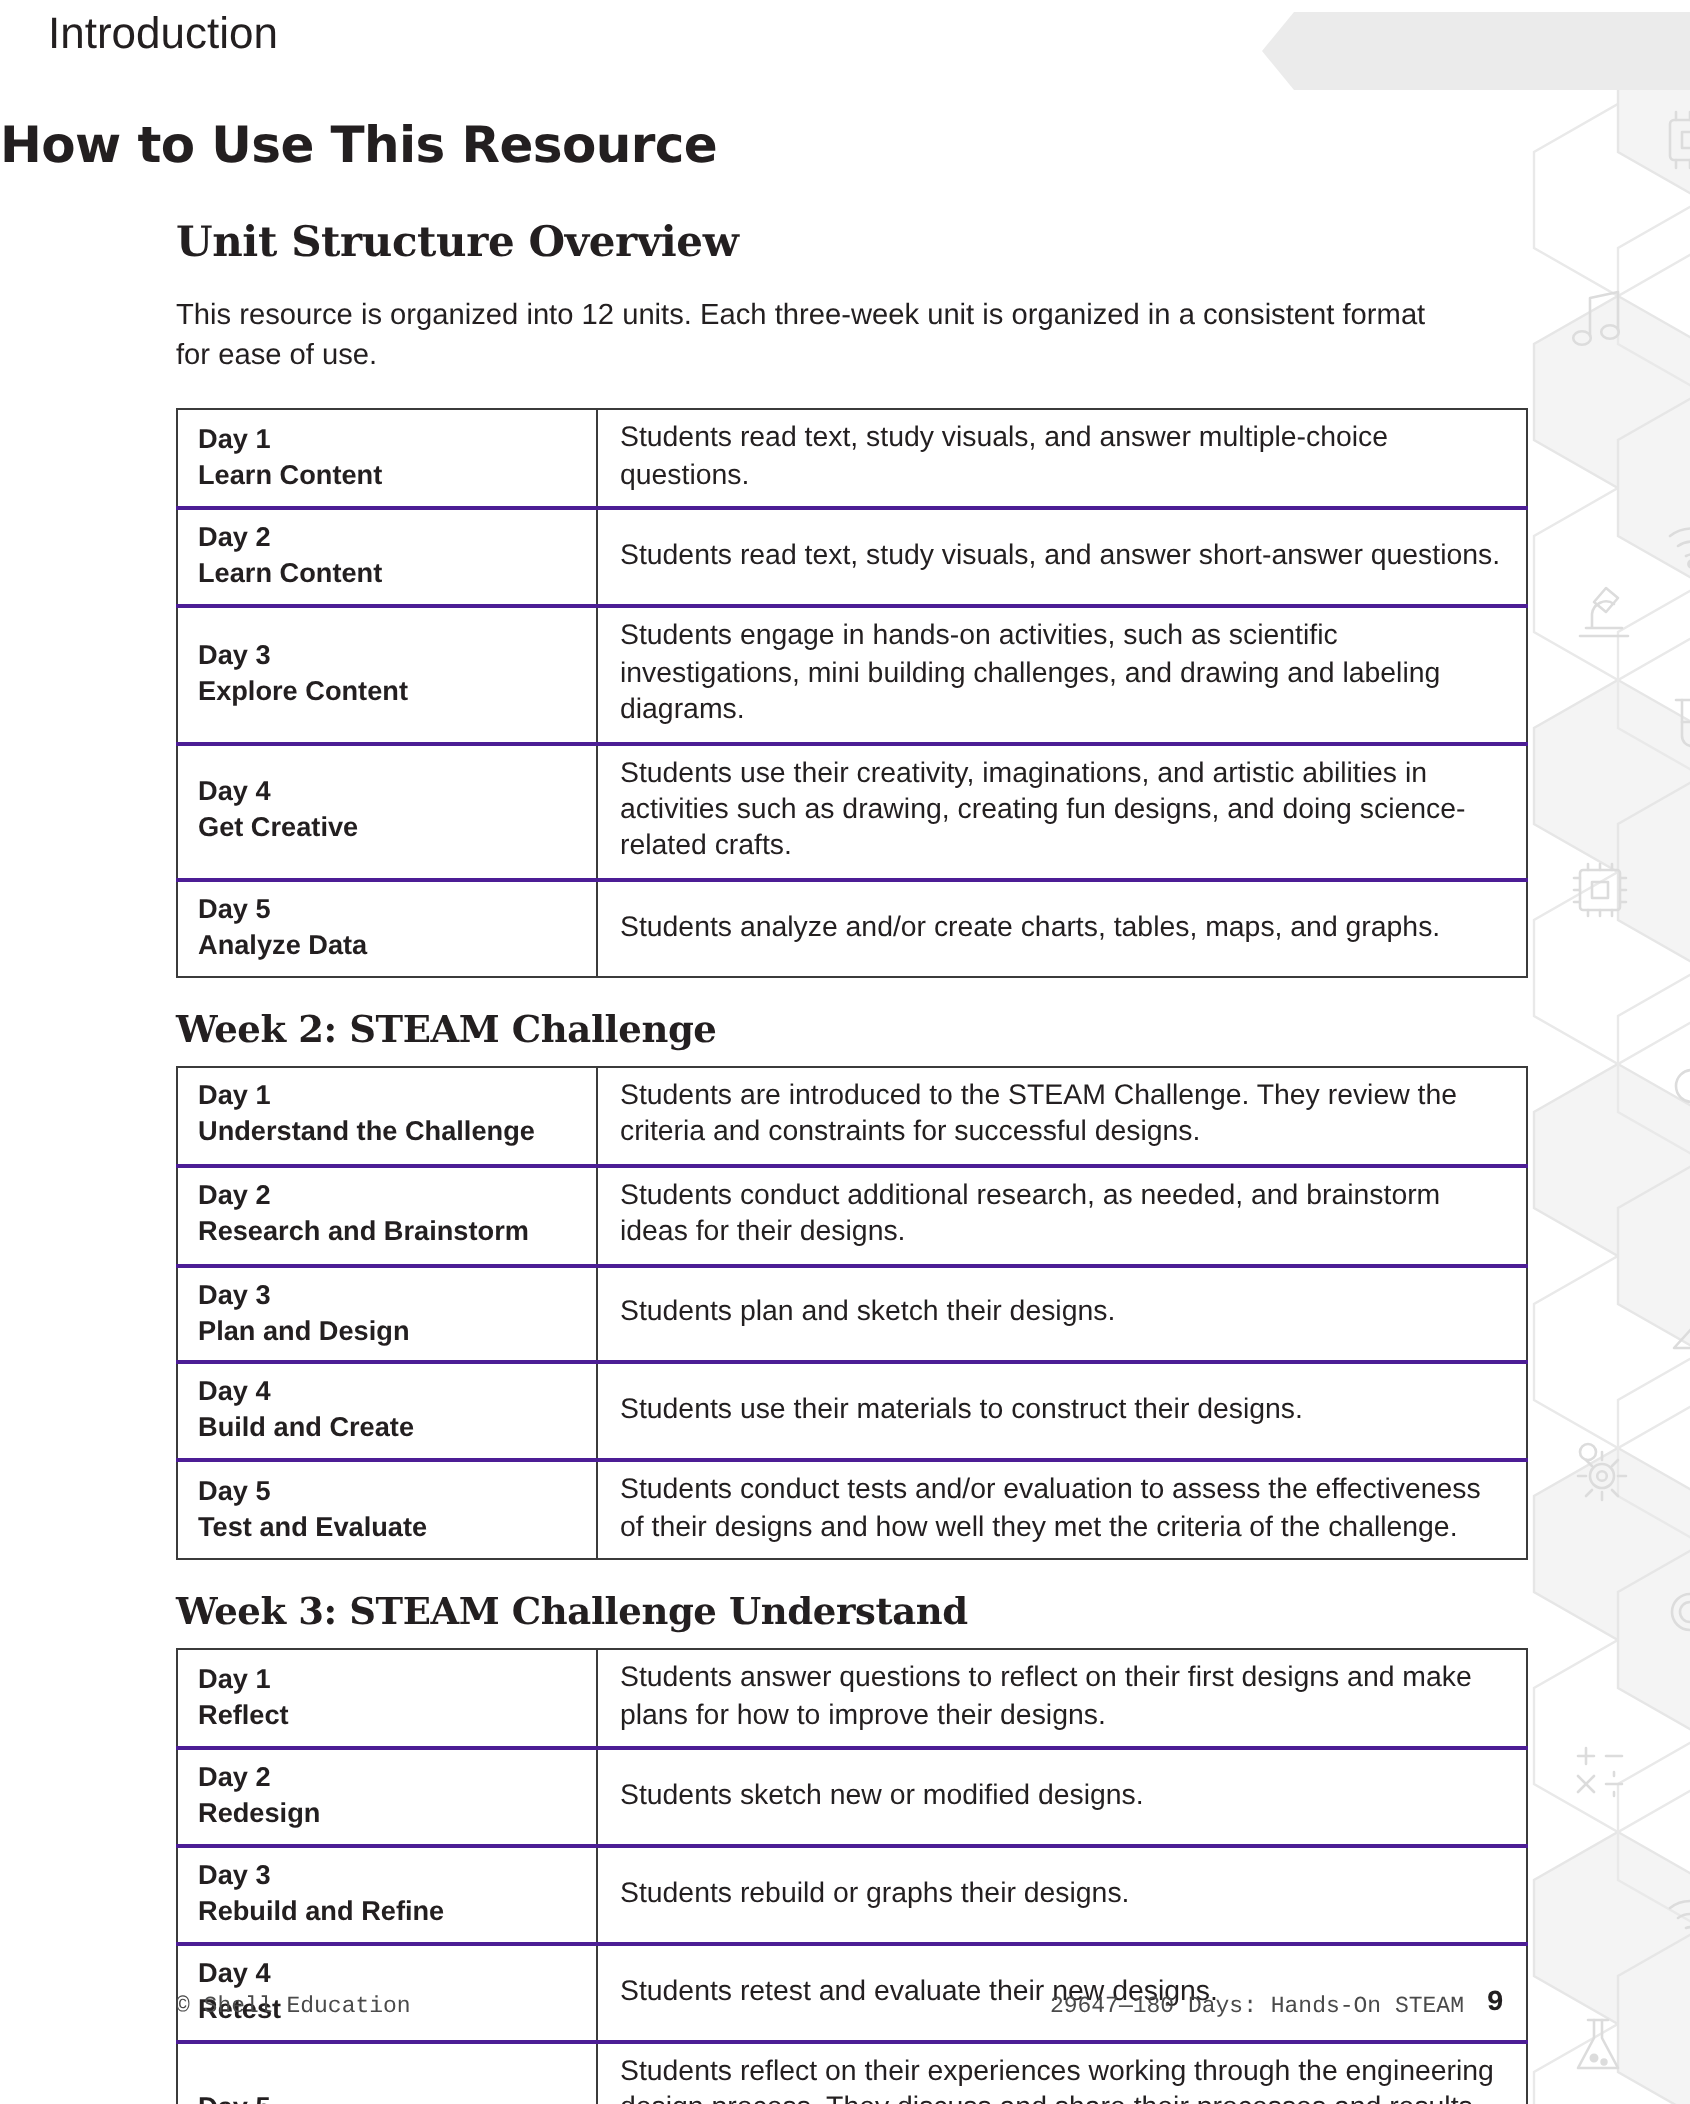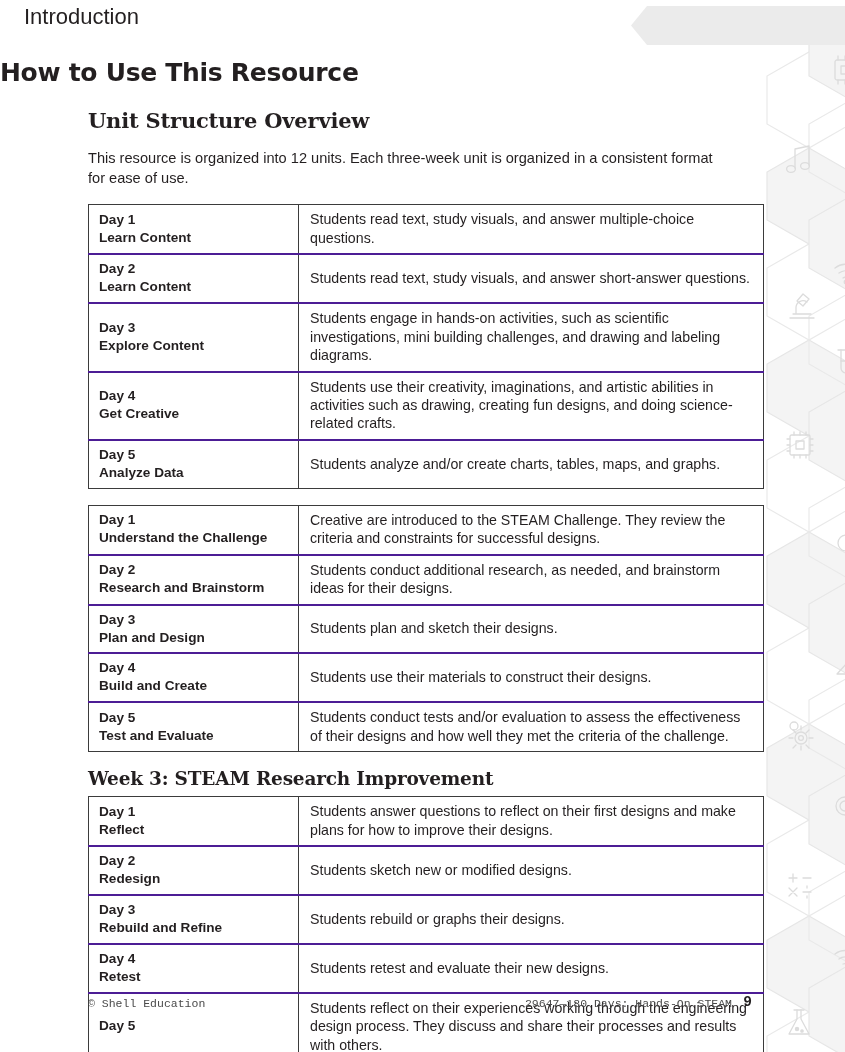--- a/index.html
+++ b/index.html
@@ -383,28 +383,29 @@
         <tr>
           <td class="day-cell">
             <span class="day-num">Day 5</span>
             <span class="day-name">Analyze Data</span>
           </td>
           <td class="desc-cell">Students analyze and/or create charts, tables, maps, and graphs.</td>
         </tr>
       </tbody>
     </table>
 
+    <h3 class="week-heading">Week 2: STEAM Challenge</h3>
     <table class="schedule-table">
       <tbody>
         <tr>
           <td class="day-cell">
             <span class="day-num">Day 1</span>
             <span class="day-name">Understand the Challenge</span>
           </td>
-          <td class="desc-cell">Creative are introduced to the STEAM Challenge.  They review the criteria and constraints for successful designs.</td>
+          <td class="desc-cell">Students are introduced to the STEAM Challenge.  They review the criteria and constraints for successful designs.</td>
         </tr>
         <tr>
           <td class="day-cell">
             <span class="day-num">Day 2</span>
             <span class="day-name">Research and Brainstorm</span>
           </td>
           <td class="desc-cell">Students conduct additional research, as needed, and brainstorm ideas for their designs.</td>
         </tr>
         <tr>
           <td class="day-cell">
@@ -423,21 +424,21 @@
         <tr>
           <td class="day-cell">
             <span class="day-num">Day 5</span>
             <span class="day-name">Test and Evaluate</span>
           </td>
           <td class="desc-cell">Students conduct tests and/or evaluation to assess the effectiveness of their designs and how well they met the criteria of the challenge.</td>
         </tr>
       </tbody>
     </table>
 
-    <h3 class="week-heading">Week 3: STEAM Research Improvement</h3>
+    <h3 class="week-heading">Week 3: STEAM Challenge Understand</h3>
     <table class="schedule-table">
       <tbody>
         <tr>
           <td class="day-cell">
             <span class="day-num">Day 1</span>
             <span class="day-name">Reflect</span>
           </td>
           <td class="desc-cell">Students answer questions to reflect on their first designs and make plans for how to improve their designs.</td>
         </tr>
         <tr>

